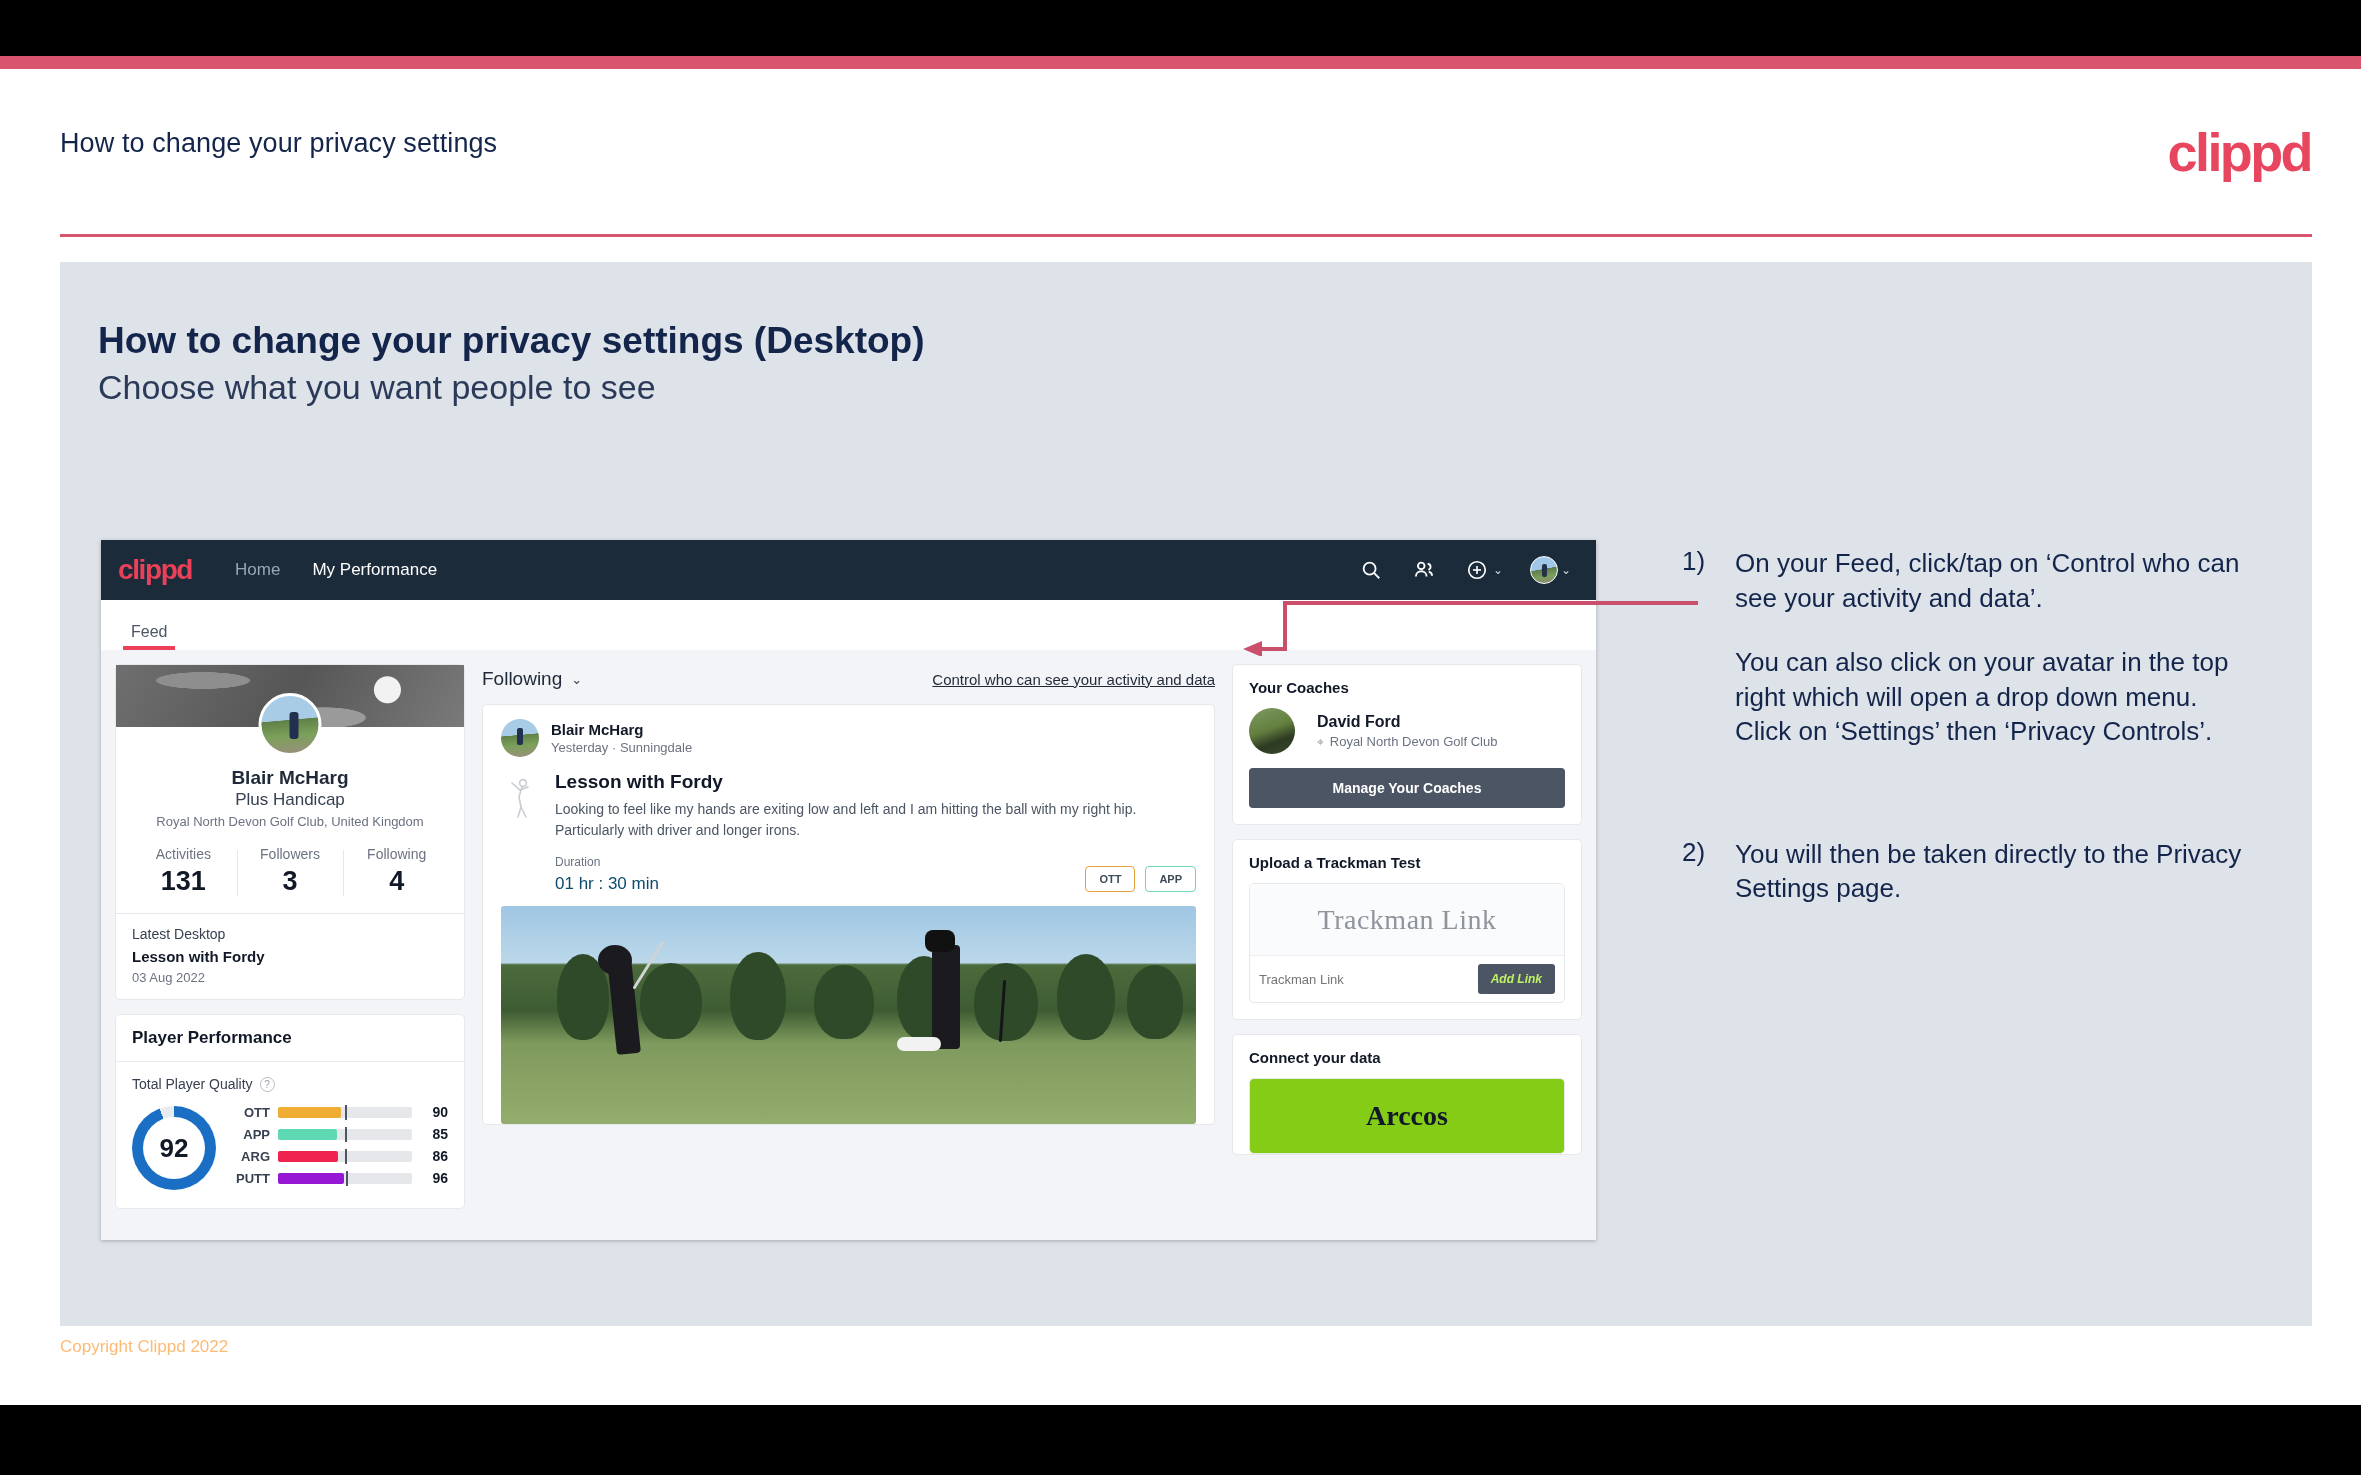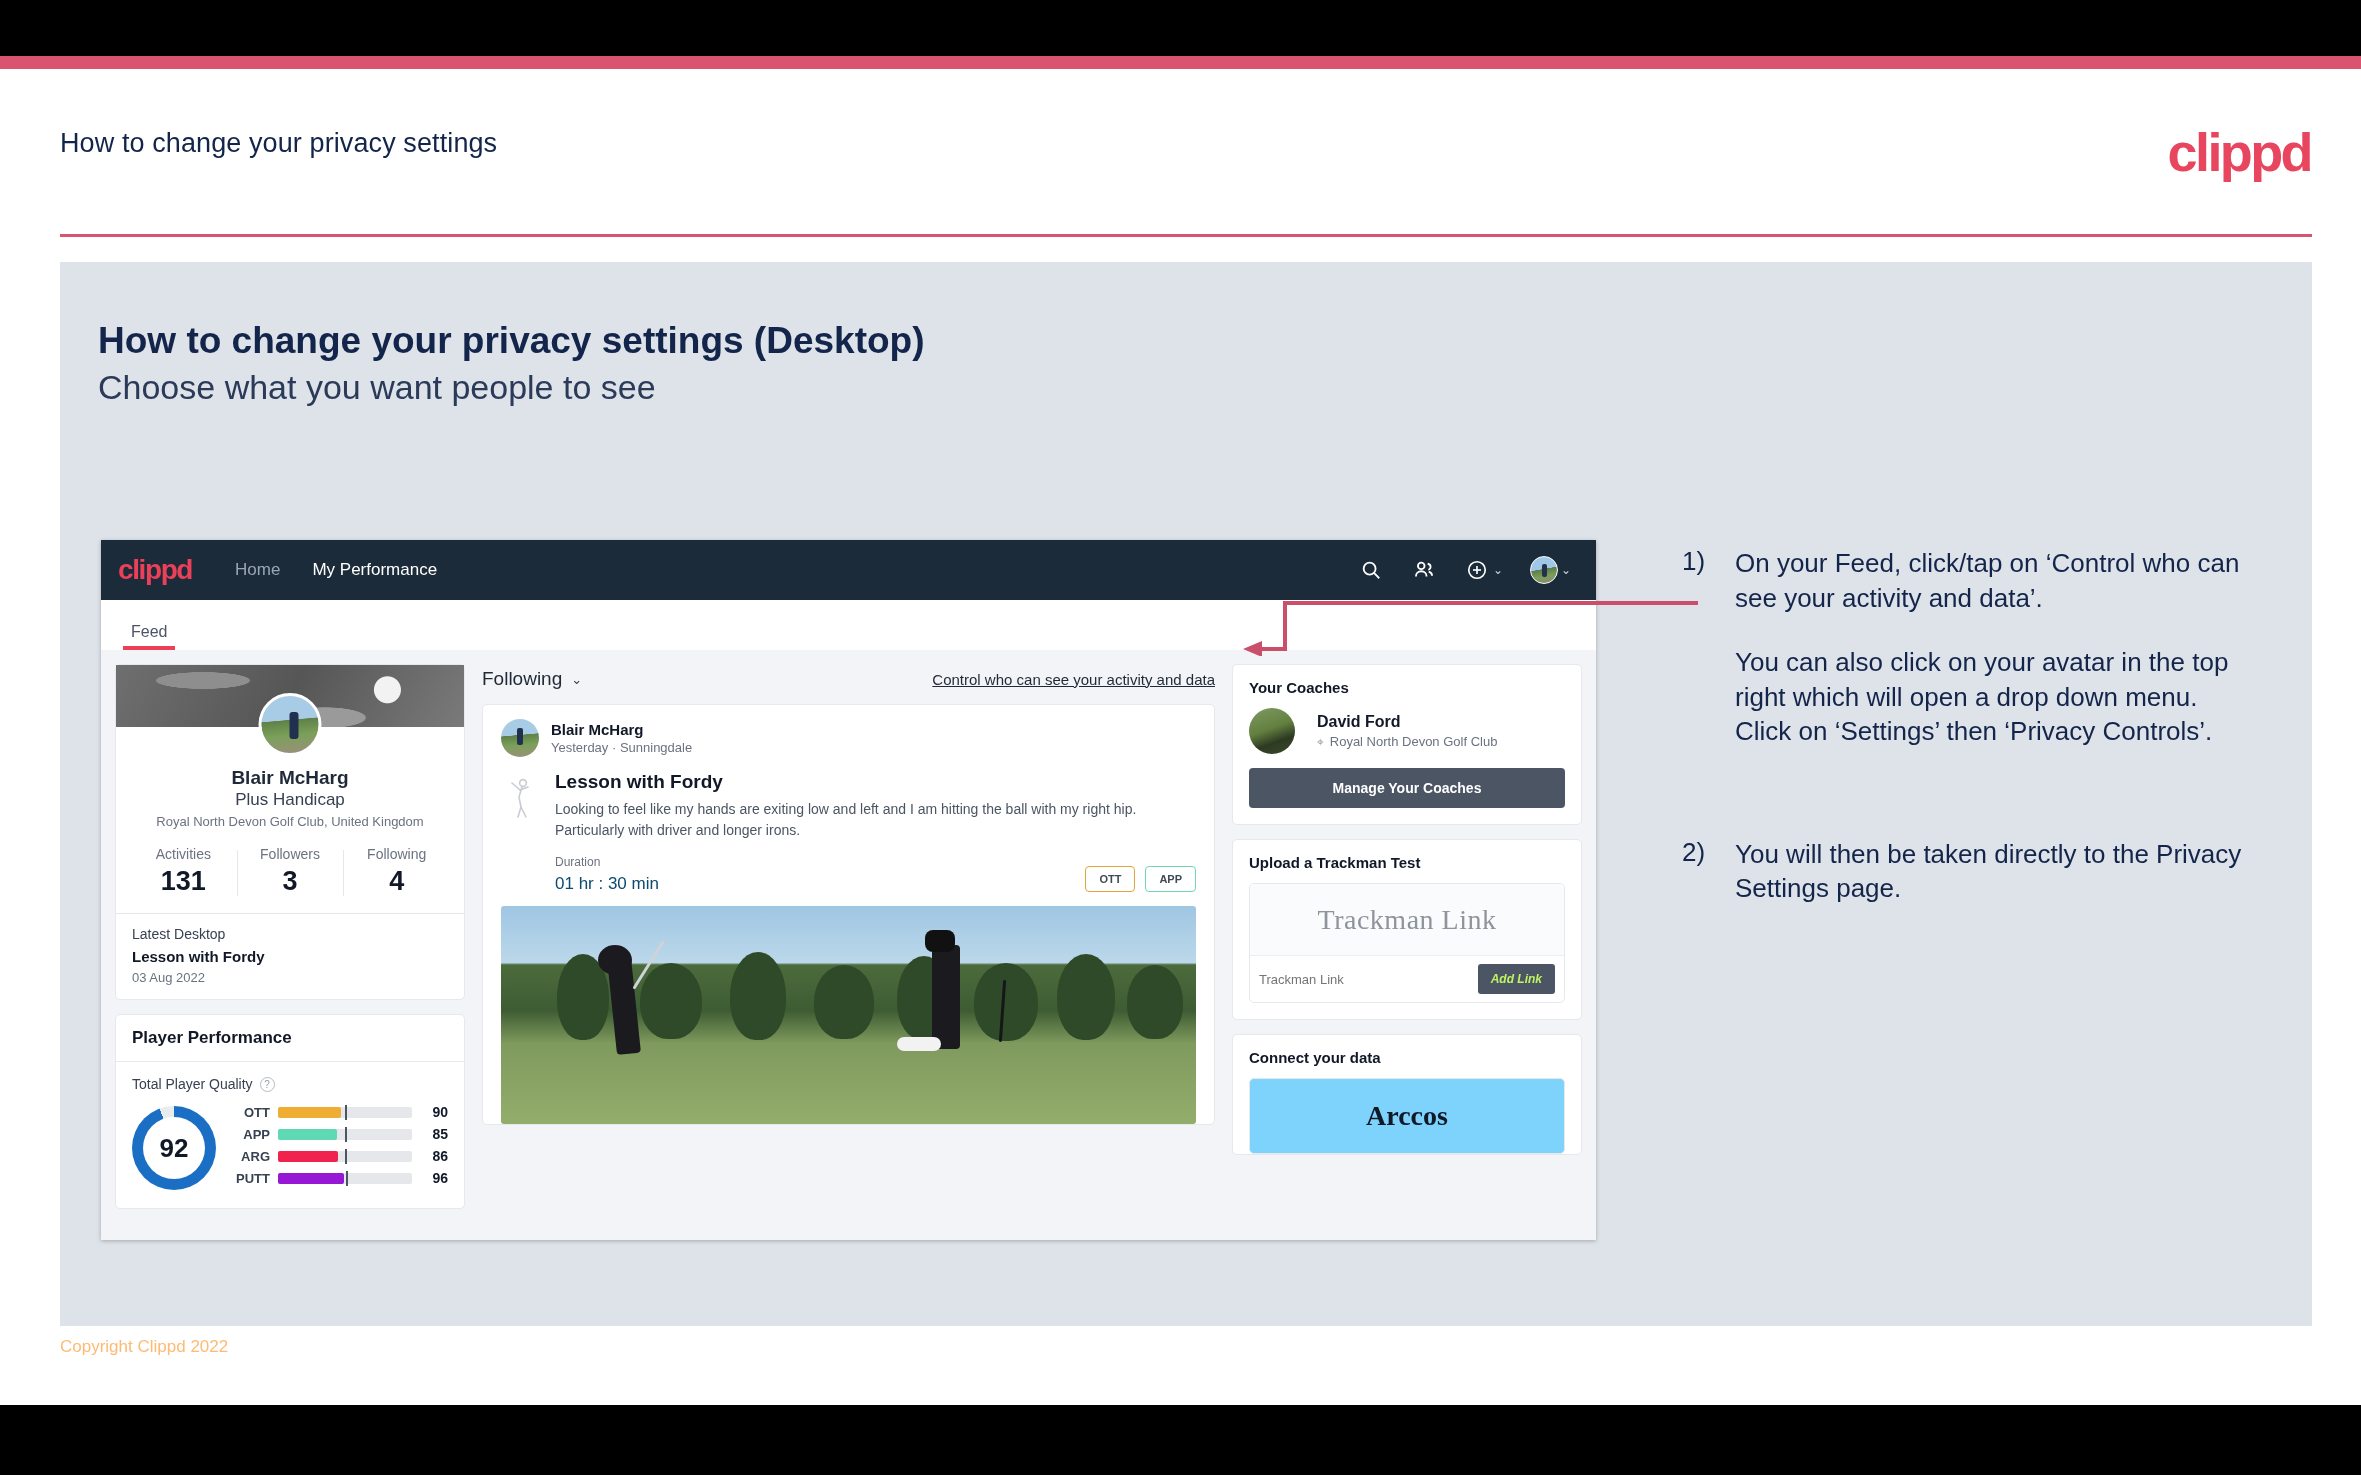--- a/index.html
+++ b/index.html
@@ -220,21 +220,21 @@
   .tm-input {
     flex:1; border:none; outline:none; font-size:13px; color:#9aa0a8;
     font-family:inherit; background:transparent;
   }
   .btn-addlink {
     background:#4b5563; color:#bef264; font-size:12px; font-weight:700; padding:8px 13px;
     border-radius:3px; border:none; cursor:pointer; font-family:inherit;font-style:italic;
   }
   .arccos-box {
     margin:12px 16px 0 16px; border:1px solid #e6e8ec; border-radius:5px;
-    height:76px; background:#7dd3fc; display:flex; align-items:center; justify-content:center;
+    height:76px; background:#84cc16; display:flex; align-items:center; justify-content:center;
     font-family:"Liberation Serif", serif; font-size:28px; font-weight:700; color:#111827;
   }
 
   
   .instructions { position:absolute; left:1682px; top:546px; width:570px; }
   .instr-item { display:flex; gap:13px; }
   .instr-item + .instr-item { margin-top:88px; }
   .instr-num { font-size:26px; color:#13254a; width:40px; flex:none; }
   .instr-txt { font-size:26px; color:#13254a; line-height:1.33; }
   .instr-gap { height:30px; }

